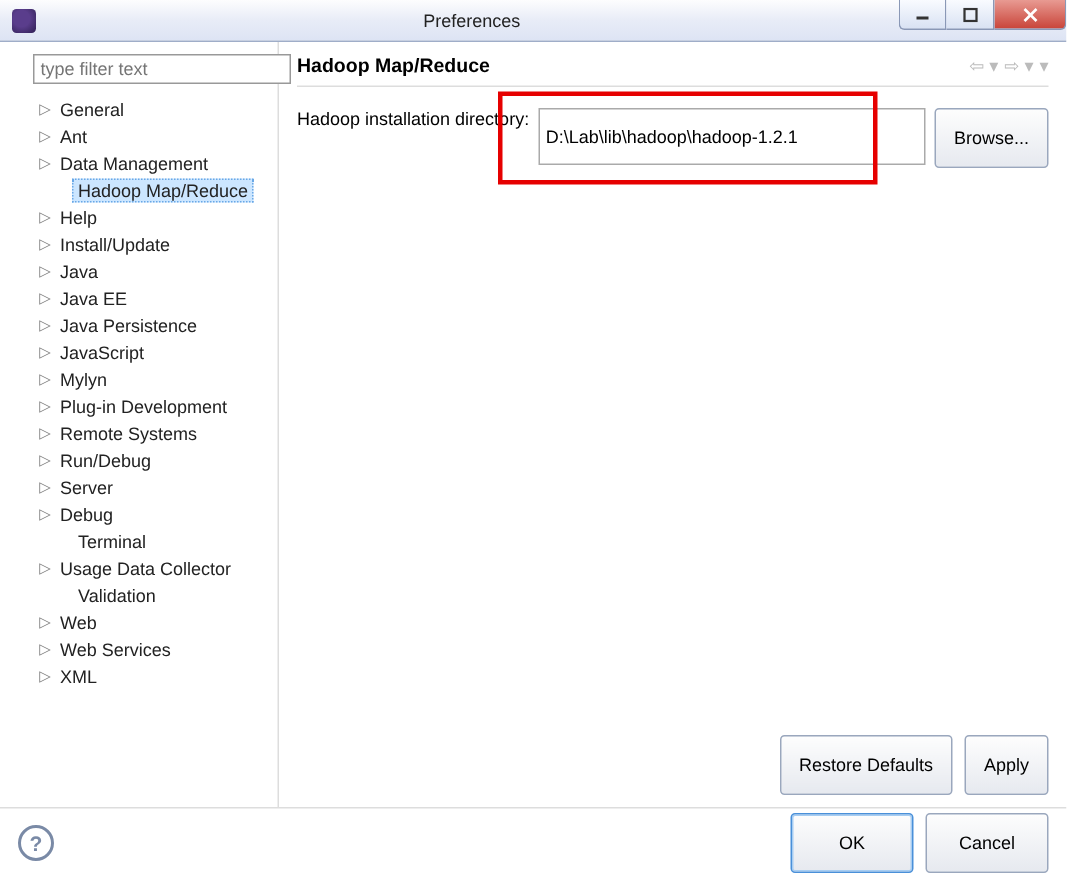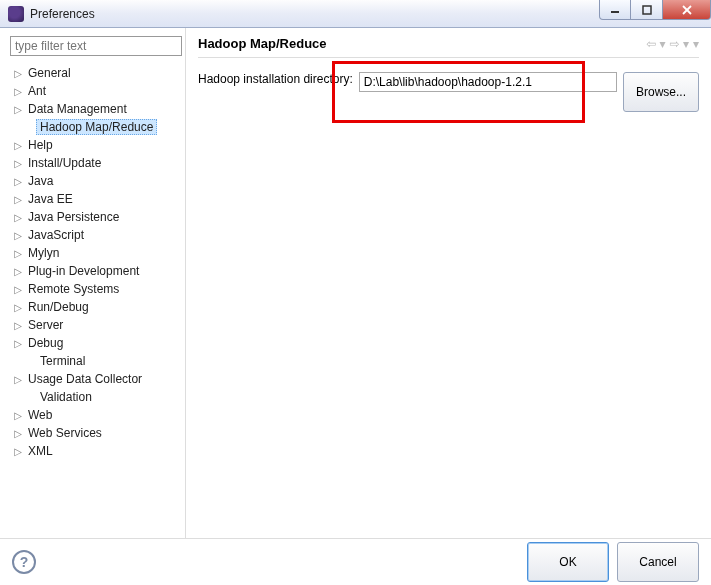--- a/index.html
+++ b/index.html
@@ -1,47 +1,47 @@
 <!DOCTYPE html>
 <html><head>
 <meta charset="utf-8">
 <style>
 * { box-sizing: border-box; margin: 0; padding: 0; font-family: "Segoe UI", Tahoma, sans-serif; font-size: 12px; }
 html, body { width: 711px; height: 585px; background: #fff; overflow: hidden; }
 
 .titlebar { height: 28px; background: linear-gradient(to bottom, #fdfdfe 0%, #e8ecf7 50%, #dde4f4 100%); border-bottom: 1px solid #9fadc8; display: flex; align-items: center; padding-left: 8px; }
 .titlebar .icon { width: 16px; height: 16px; background: radial-gradient(circle at 40% 40%, #5a3d8c 40%, #2e1e52 100%); border-radius: 3px; margin-right: 6px; }
-.titlebar .title { flex: 1; color: #222; }
+.titlebar .title { flex: 1; color: #222; text-align: center; }
 .titlebar .wbtns { display: flex; height: 100%; }
 .titlebar .wbtn { width: 32px; height: 20px; margin-top: 0; display: flex; align-items: center; justify-content: center; border: 1px solid #8a98b6; border-top: none; background: linear-gradient(to bottom, #f9fbff, #d9e2f3); }
 .titlebar .wbtn + .wbtn { border-left: none; }
 .titlebar .wbtn.close { background: linear-gradient(to bottom, #e89a92, #c9453a); width: 48px; border-bottom-right-radius: 4px; }
 .titlebar .wbtn.close svg line { stroke: #fff; }
 .titlebar .wbtn.min { border-bottom-left-radius: 4px; }
 
 .body { display: flex; height: 510px; }
 
-.sidebar { width: 186px; border-right: 1px solid #ddd; padding: 6px 4px 6px 8px; display: flex; flex-direction: column; }
+.sidebar { width: 186px; border-right: 1px solid #ddd; padding: 6px 4px 6px 20px; display: flex; flex-direction: column; }
 .filter { width: 172px; height: 20px; border: 1px solid #999; padding: 2px 4px; color: #888; margin: 2px 0 8px 2px; background: #fff; }
 .tree { flex: 1; overflow: auto; }
 .tree-item { display: flex; align-items: center; height: 18px; padding-left: 4px; color: #222; cursor: default; white-space: nowrap; }
 .tree-item .arrow { width: 12px; display: inline-flex; justify-content: center; color: #808080; font-size: 10px; }
 .tree-item.indent { padding-left: 16px; }
 .tree-item.selected .label-text { background: #cce6ff; border: 1px dotted #6aa8e6; padding: 0 3px; }
 .tree-item .label-text { padding: 0 4px; }
 
 .main { flex: 1; padding: 8px 12px 8px 12px; position: relative; display: flex; flex-direction: column; }
 .main-header { display: flex; align-items: center; border-bottom: 1px solid #ddd; padding-bottom: 6px; margin-bottom: 14px; }
 .main-header .heading { font-weight: bold; font-size: 13px; flex: 1; }
 .nav-icons { display: flex; gap: 4px; color: #bbb; }
 .nav-icons span { display: inline-flex; align-items: center; }
 
 .form-row { display: flex; align-items: flex-start; gap: 6px; }
 .form-row .lbl { white-space: nowrap; }
-.form-row input.path { flex: 1; height: 20px; border: 1px solid #aaa; padding: 2px 4px; background: #fff; min-width: 0; }
+.form-row input.path { flex: 1; height: 38px; border: 1px solid #aaa; padding: 2px 4px; background: #fff; min-width: 0; }
 .btn { height: 40px; padding: 0 12px; border: 1px solid #9aa7bd; background: linear-gradient(to bottom, #fdfdfd, #e6e9ef); border-radius: 3px; cursor: default; }
 
 .highlight-box { position: absolute; border: 3px solid #e60000; pointer-events: none; }
 
 .main-footer { margin-top: auto; display: flex; justify-content: flex-end; gap: 8px; padding-top: 10px; }
 
 .bottombar { height: 46px; border-top: 1px solid #ddd; display: flex; align-items: center; padding: 0 12px; }
 .help-icon { width: 24px; height: 24px; border: 2px solid #7a8aa6; border-radius: 50%; display: flex; align-items: center; justify-content: center; color: #7a8aa6; font-weight: bold; font-size: 14px; }
 .bottombar .spacer { flex: 1; }
 .bottombar .btn { min-width: 82px; }
@@ -179,20 +179,24 @@
     </div>
 
     <div class="form-row">
       <span class="lbl">Hadoop installation directory:</span>
       <input class="path" value="D:\Lab\lib\hadoop\hadoop-1.2.1" style="">
       <button class="btn">Browse...</button>
     </div>
 
     <div class="highlight-box" style="left:146px; top:33px; width:253px; height:62px;"></div>
 
+    <div class="main-footer">
+      <button class="btn">Restore Defaults</button>
+      <button class="btn">Apply</button>
+    </div>
   </div>
 </div>
 
 <div class="bottombar">
   <div class="help-icon">?</div>
   <div class="spacer"></div>
   <button class="btn default">OK</button>
   <div style="width:8px"></div>
   <button class="btn">Cancel</button>
 </div>

